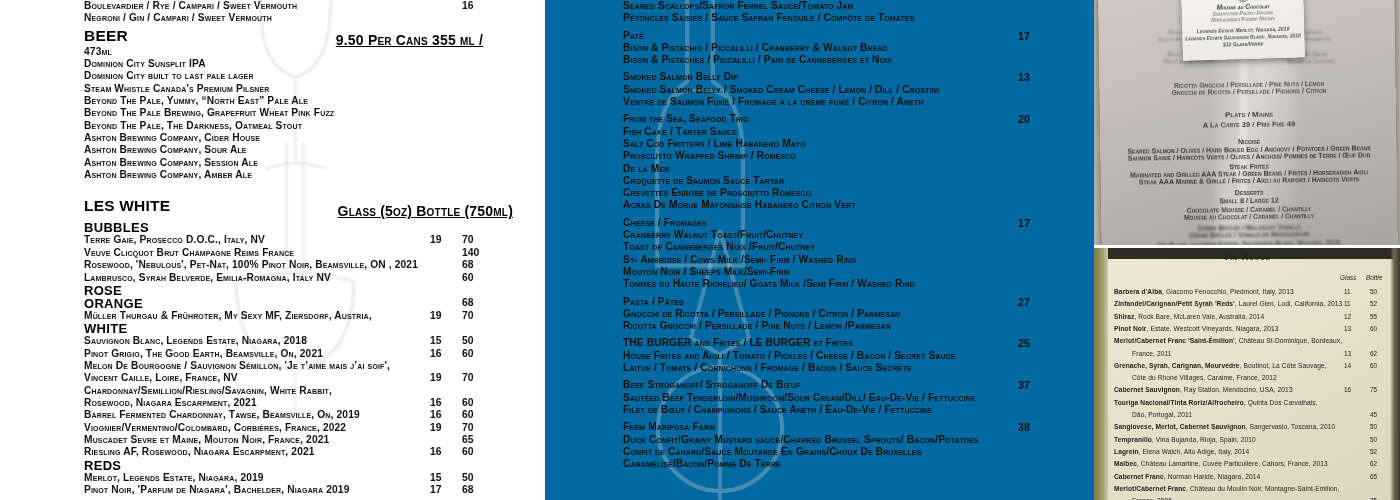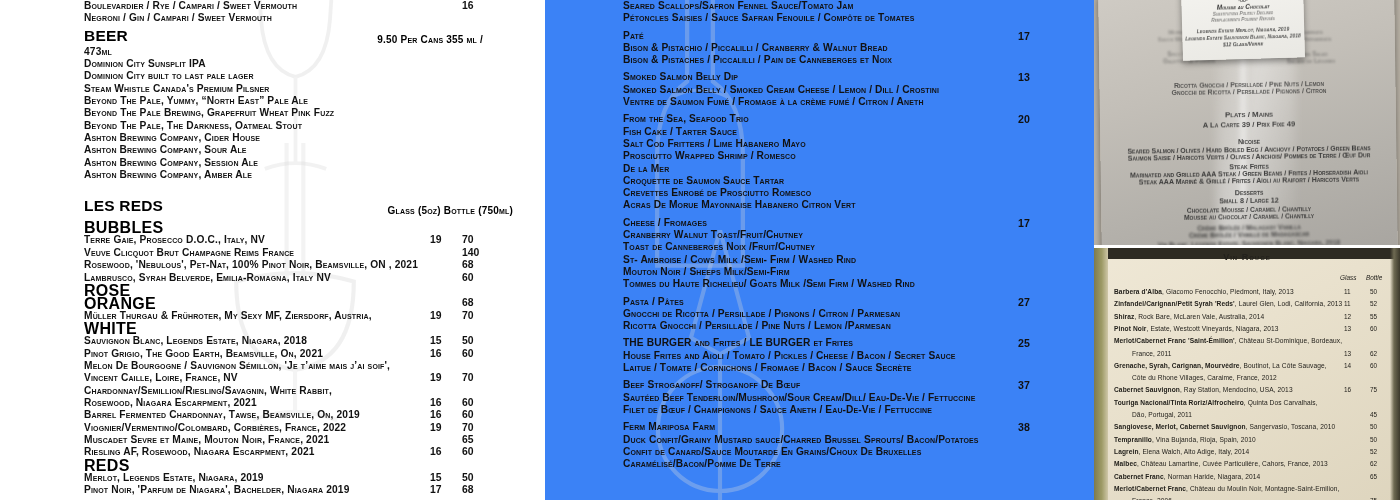--- a/index.html
+++ b/index.html
@@ -10,21 +10,21 @@
   }
   .screen{position:relative;width:1400px;height:500px;overflow:hidden;background:#fff;}
 
   
   .col-left{
     position:absolute;left:0;top:0;width:545px;height:500px;
     background:#ffffff;overflow:hidden;
   }
   .col-mid{
     position:absolute;left:545px;top:0;width:549px;height:500px;
-    background:#3b82f6;overflow:hidden;
+    background:#0369a1;overflow:hidden;
   }
   .watermark{
     position:absolute;pointer-events:none;opacity:.30;
     filter:grayscale(1);
   }
   .wm-glass{left:188px;top:-42px;width:215px;height:230px;}
   .wm-glass2{left:190px;top:140px;width:210px;height:300px;}
   .wm-mid{left:40px;top:-30px;width:230px;height:300px;}
   .wm-mid2{left:60px;top:230px;width:230px;height:290px;}
 
@@ -46,26 +46,26 @@
     font-variant:normal;letter-spacing:0;
   }
   .p-glass{left:346px;}
   .p-bottle{left:378px;}
 
   .sect-title{
     font-weight:bold;font-size:15.5px;line-height:20px;
     letter-spacing:.2px;color:#000;margin-top:7px;
   }
   .sub-title{
-    font-weight:bold;font-size:16px;line-height:13px;letter-spacing:.3px;
+    font-weight:bold;font-size:13px;line-height:13px;letter-spacing:.3px;
     font-variant:small-caps;color:#000;
   }
   .hdr-right{
-    position:absolute;right:60px;top:0;font-weight:bold;font-size:10px;
-    font-variant:small-caps;letter-spacing:.2px;
+    position:absolute;right:60px;top:0;font-weight:bold;font-size:14px;
+    font-variant:small-caps;letter-spacing:.2px;text-decoration:underline;
   }
   .spacer{height:8px;}
   .spacer-sm{height:5px;}
 
   
   .m-line{
     position:relative;font-variant:small-caps;font-weight:bold;
     font-size:10.2px;letter-spacing:.12px;line-height:12.3px;
     white-space:nowrap;color:#111;
   }
@@ -184,21 +184,21 @@
           <div class="line"><span class="txt">Beyond The Pale, The Darkness, Oatmeal Stout</span></div>
           <div class="line"><span class="txt">Ashton Brewing Company, Cider House</span></div>
           <div class="line"><span class="txt">Ashton Brewing Company, Sour Ale</span></div>
           <div class="line"><span class="txt">Ashton Brewing Company, Session Ale</span></div>
           <div class="line"><span class="txt">Ashton Brewing Company, Amber Ale</span></div>
         </div>
 
       <div class="spacer"></div>
 
       <div class="sect-title" style="position:relative;">
-        <span>LES REDS</span>
+        <span>LES WHITE</span>
         <span class="hdr-right" style="top:5px;right:32px;">Glass (5oz) Bottle (750ml)</span>
       </div>
 
       <div id="wine-groups">
           <div class="spacer-sm"></div>
           <div class="sub-title">BUBBLES</div>
           <div class="line"><span class="txt">Terre Gaie, Prosecco D.O.C., Italy, NV</span><span class="price p-glass">19</span><span class="price p-bottle">70</span></div>
           <div class="line"><span class="txt">Veuve Clicquot Brut Champagne Reims France</span><span class="price p-bottle">140</span></div>
           <div class="line"><span class="txt">Rosewood, 'Nebulous', Pet-Nat, 100% Pinot Noir, Beamsville, ON , 2021</span><span class="price p-bottle">68</span></div>
           <div class="line"><span class="txt">Lambrusco, Syrah Belverde, Emilia-Romagna, Italy NV</span><span class="price p-bottle">60</span></div>

